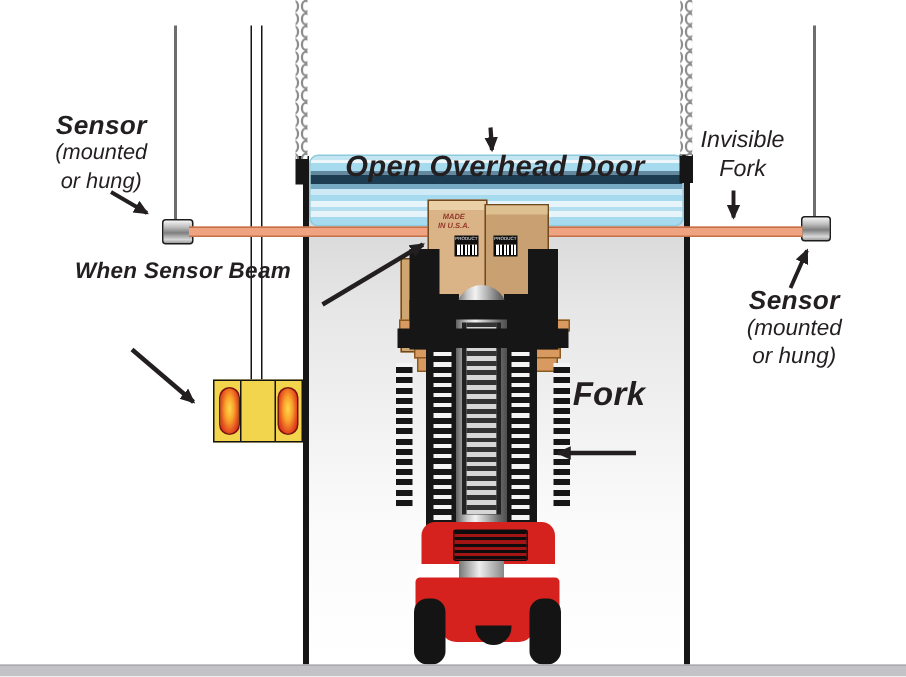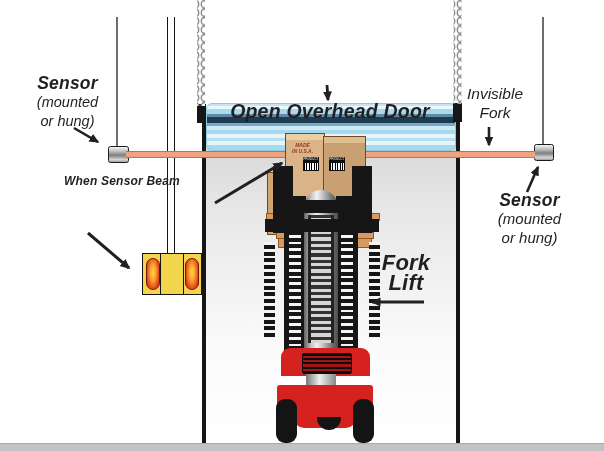--- a/index.html
+++ b/index.html
@@ -187,28 +187,27 @@
     <div class="t-it" style="font-size:14.5px;line-height:18.5px;">or hung)</div>
   </div>
 
   <div class="lbl t-bold" style="left:212px;top:58px;width:236px;font-size:19.5px;margin-top:42px;">Open Overhead Door</div>
 
   <div class="lbl t-it" style="left:450px;top:85px;width:90px;font-size:15.5px;line-height:18.5px;">
     <div>Invisible</div>
     <div>Fork</div>
   </div>
 
-  <div class="lbl t-bold" style="left:14px;top:171px;width:216px;font-size:12px;line-height:20.7px;">
+  <div class="lbl t-bold" style="left:14px;top:171px;width:216px;font-size:15px;line-height:20.7px;">
     <div>When Sensor Beam</div>
   </div>
 
   <div class="lbl" style="left:472px;top:190px;width:115px;">
     <div class="t-bold" style="font-size:17.5px;line-height:20px;">Sensor</div>
     <div class="t-it" style="font-size:15px;line-height:18.5px;">(mounted</div>
     <div class="t-it" style="font-size:15px;line-height:18.5px;">or hung)</div>
   </div>
 
   <div class="lbl t-bold" style="left:368px;top:253px;width:76px;font-size:22px;line-height:19.5px;">
     <div>Fork</div>
-    <div>Lift</div>
   </div>
 
 </div>
 
 </body></html>

